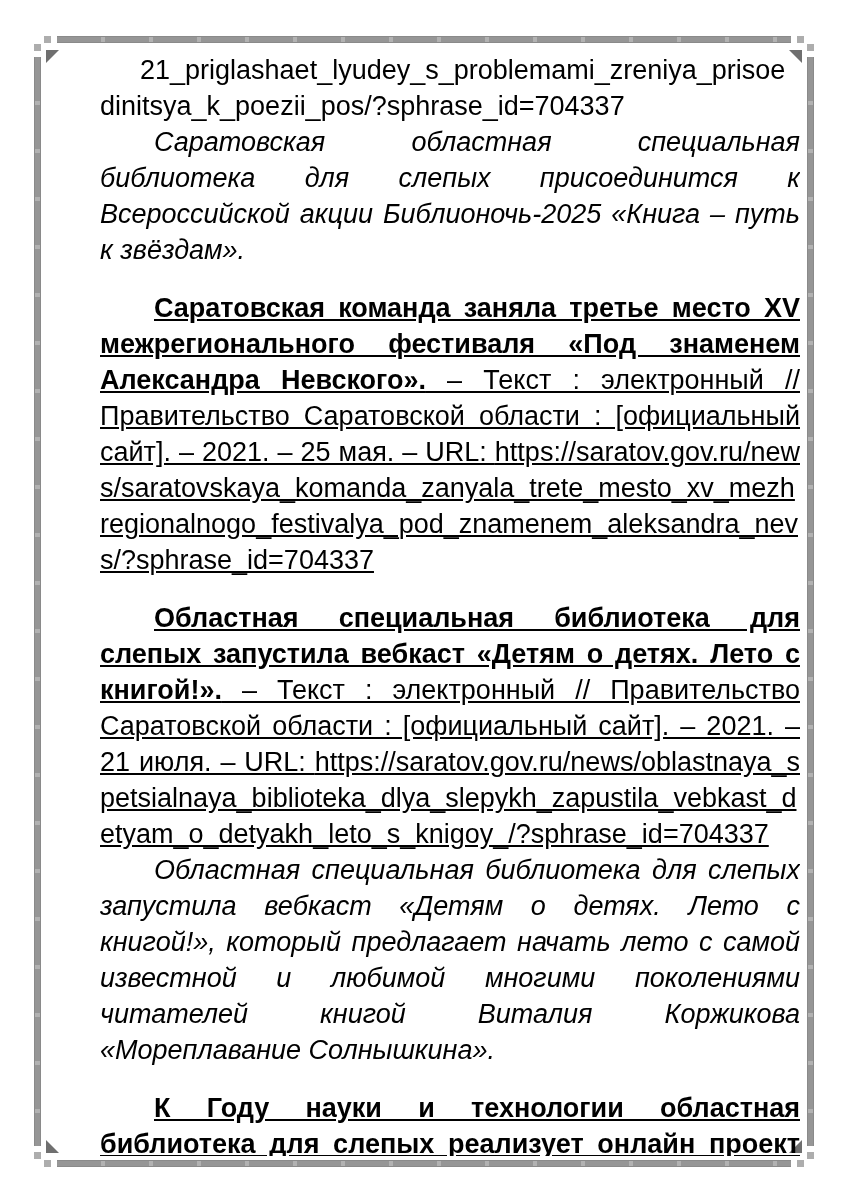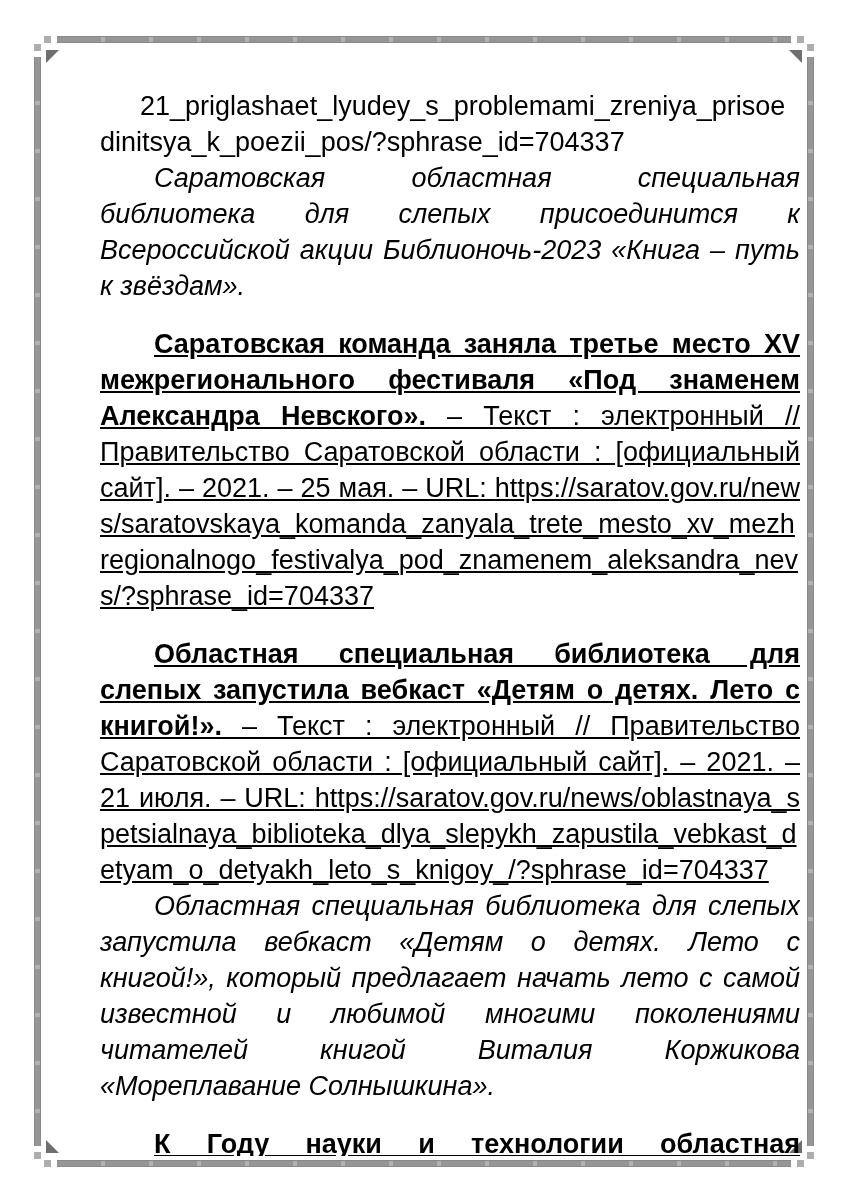--- a/index.html
+++ b/index.html
@@ -42,21 +42,20 @@
   .tri-tr { right:46px; top:50px;    border-top:13px solid #6f6f6f;    border-left:13px solid transparent; }
   .tri-bl { left:46px;  bottom:47px; border-bottom:13px solid #6f6f6f; border-right:13px solid transparent; }
   .tri-br { right:46px; bottom:47px; border-bottom:13px solid #6f6f6f; border-left:13px solid transparent; }
 
   
   .content {
     position:absolute; left:100px; width:700px; top:52px; bottom:44px;
     overflow:hidden;
     font-size:27px; line-height:36px;
     text-align:justify;
-    margin-top:36px;
   }
   .content p { margin:0; }
   .url-cont { margin-left:-40px; text-indent:40px; word-break:break-all; }
   .annot { font-style:italic; text-indent:54px; }
   .gap { margin-top:22px; }
   .entry { position:relative; margin-top:22px;text-decoration:underline; }
   .entry-body { text-indent:54px; }
   .entry-title { font-weight:bold; }
   .entry-url { word-break:break-all; }
 </style>
@@ -71,21 +70,21 @@
   <div class="bar bar-v bar-right"></div>
   <div class="tri tri-tl"></div>
   <div class="tri tri-tr"></div>
   <div class="tri tri-bl"></div>
   <div class="tri tri-br"></div>
 
   <div class="content">
 
     <p class="url-cont">21_priglashaet_lyudey_s_problemami_zreniya_prisoedinitsya_k_poezii_pos/?sphrase_id=704337</p>
 
-    <p class="annot">Саратовская областная специальная библиотека для слепых присоединится к Всероссийской акции Библионочь-2023 «Книга – путь к звёздам».</p>
+    <p class="annot">Саратовская областная специальная библиотека для слепых присоединится к Всероссийской акции Библионочь-2025 «Книга – путь к звёздам».</p>
 
     <section class="entry">
 
       <p class="entry-body"><strong class="entry-title">Саратовская команда заняла третье место XV межрегионального фестиваля «Под знаменем Александра Невского».</strong><span class="entry-desc"> – Текст : электронный // Правительство Саратовской области : [официальный сайт]. – 2021. – 25 мая. – URL: </span><span class="entry-url">https://saratov.gov.ru/news/saratovskaya_komanda_zanyala_trete_mesto_xv_mezhregionalnogo_festivalya_pod_znamenem_aleksandra_nevs/?sphrase_id=704337</span></p>
     </section>
 
     <section class="entry">
 
       <p class="entry-body"><strong class="entry-title">Областная специальная библиотека для слепых запустила вебкаст «Детям о детях. Лето с книгой!».</strong><span class="entry-desc"> – Текст : электронный // Правительство Саратовской области : [официальный сайт]. – 2021. – 21 июля. – URL: </span><span class="entry-url">https://saratov.gov.ru/news/oblastnaya_spetsialnaya_biblioteka_dlya_slepykh_zapustila_vebkast_detyam_o_detyakh_leto_s_knigoy_/?sphrase_id=704337</span></p>
     </section>

